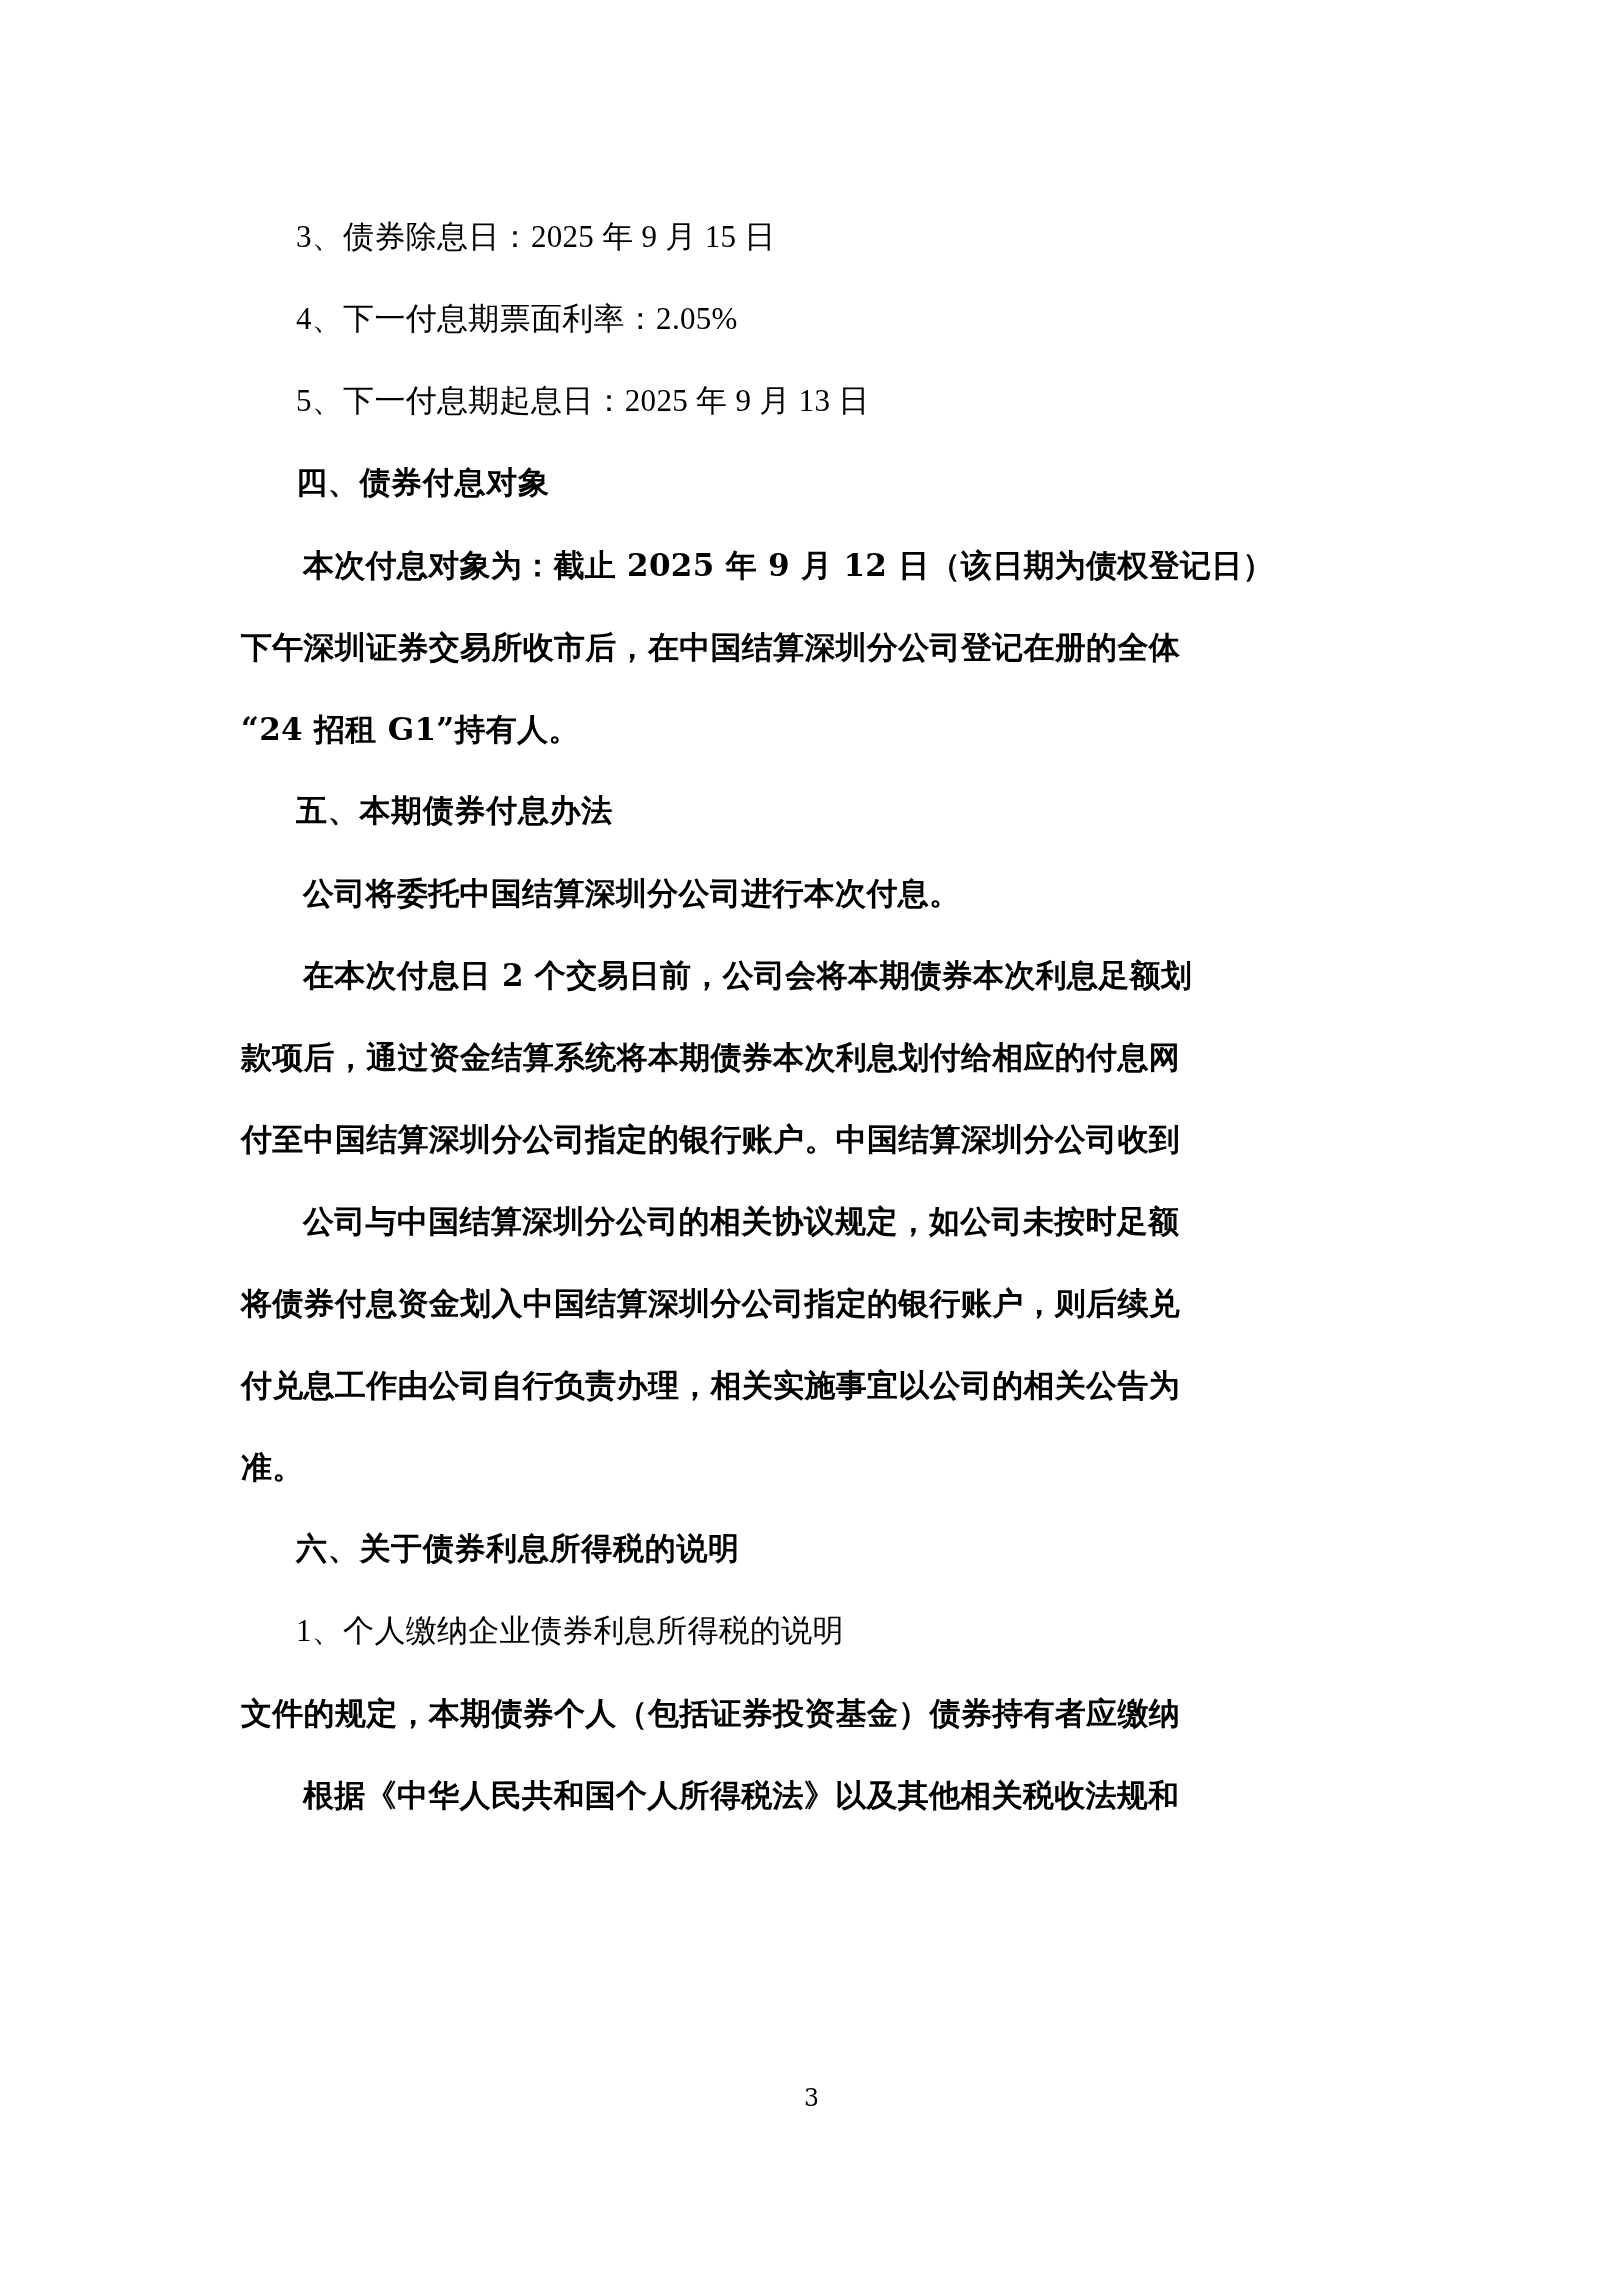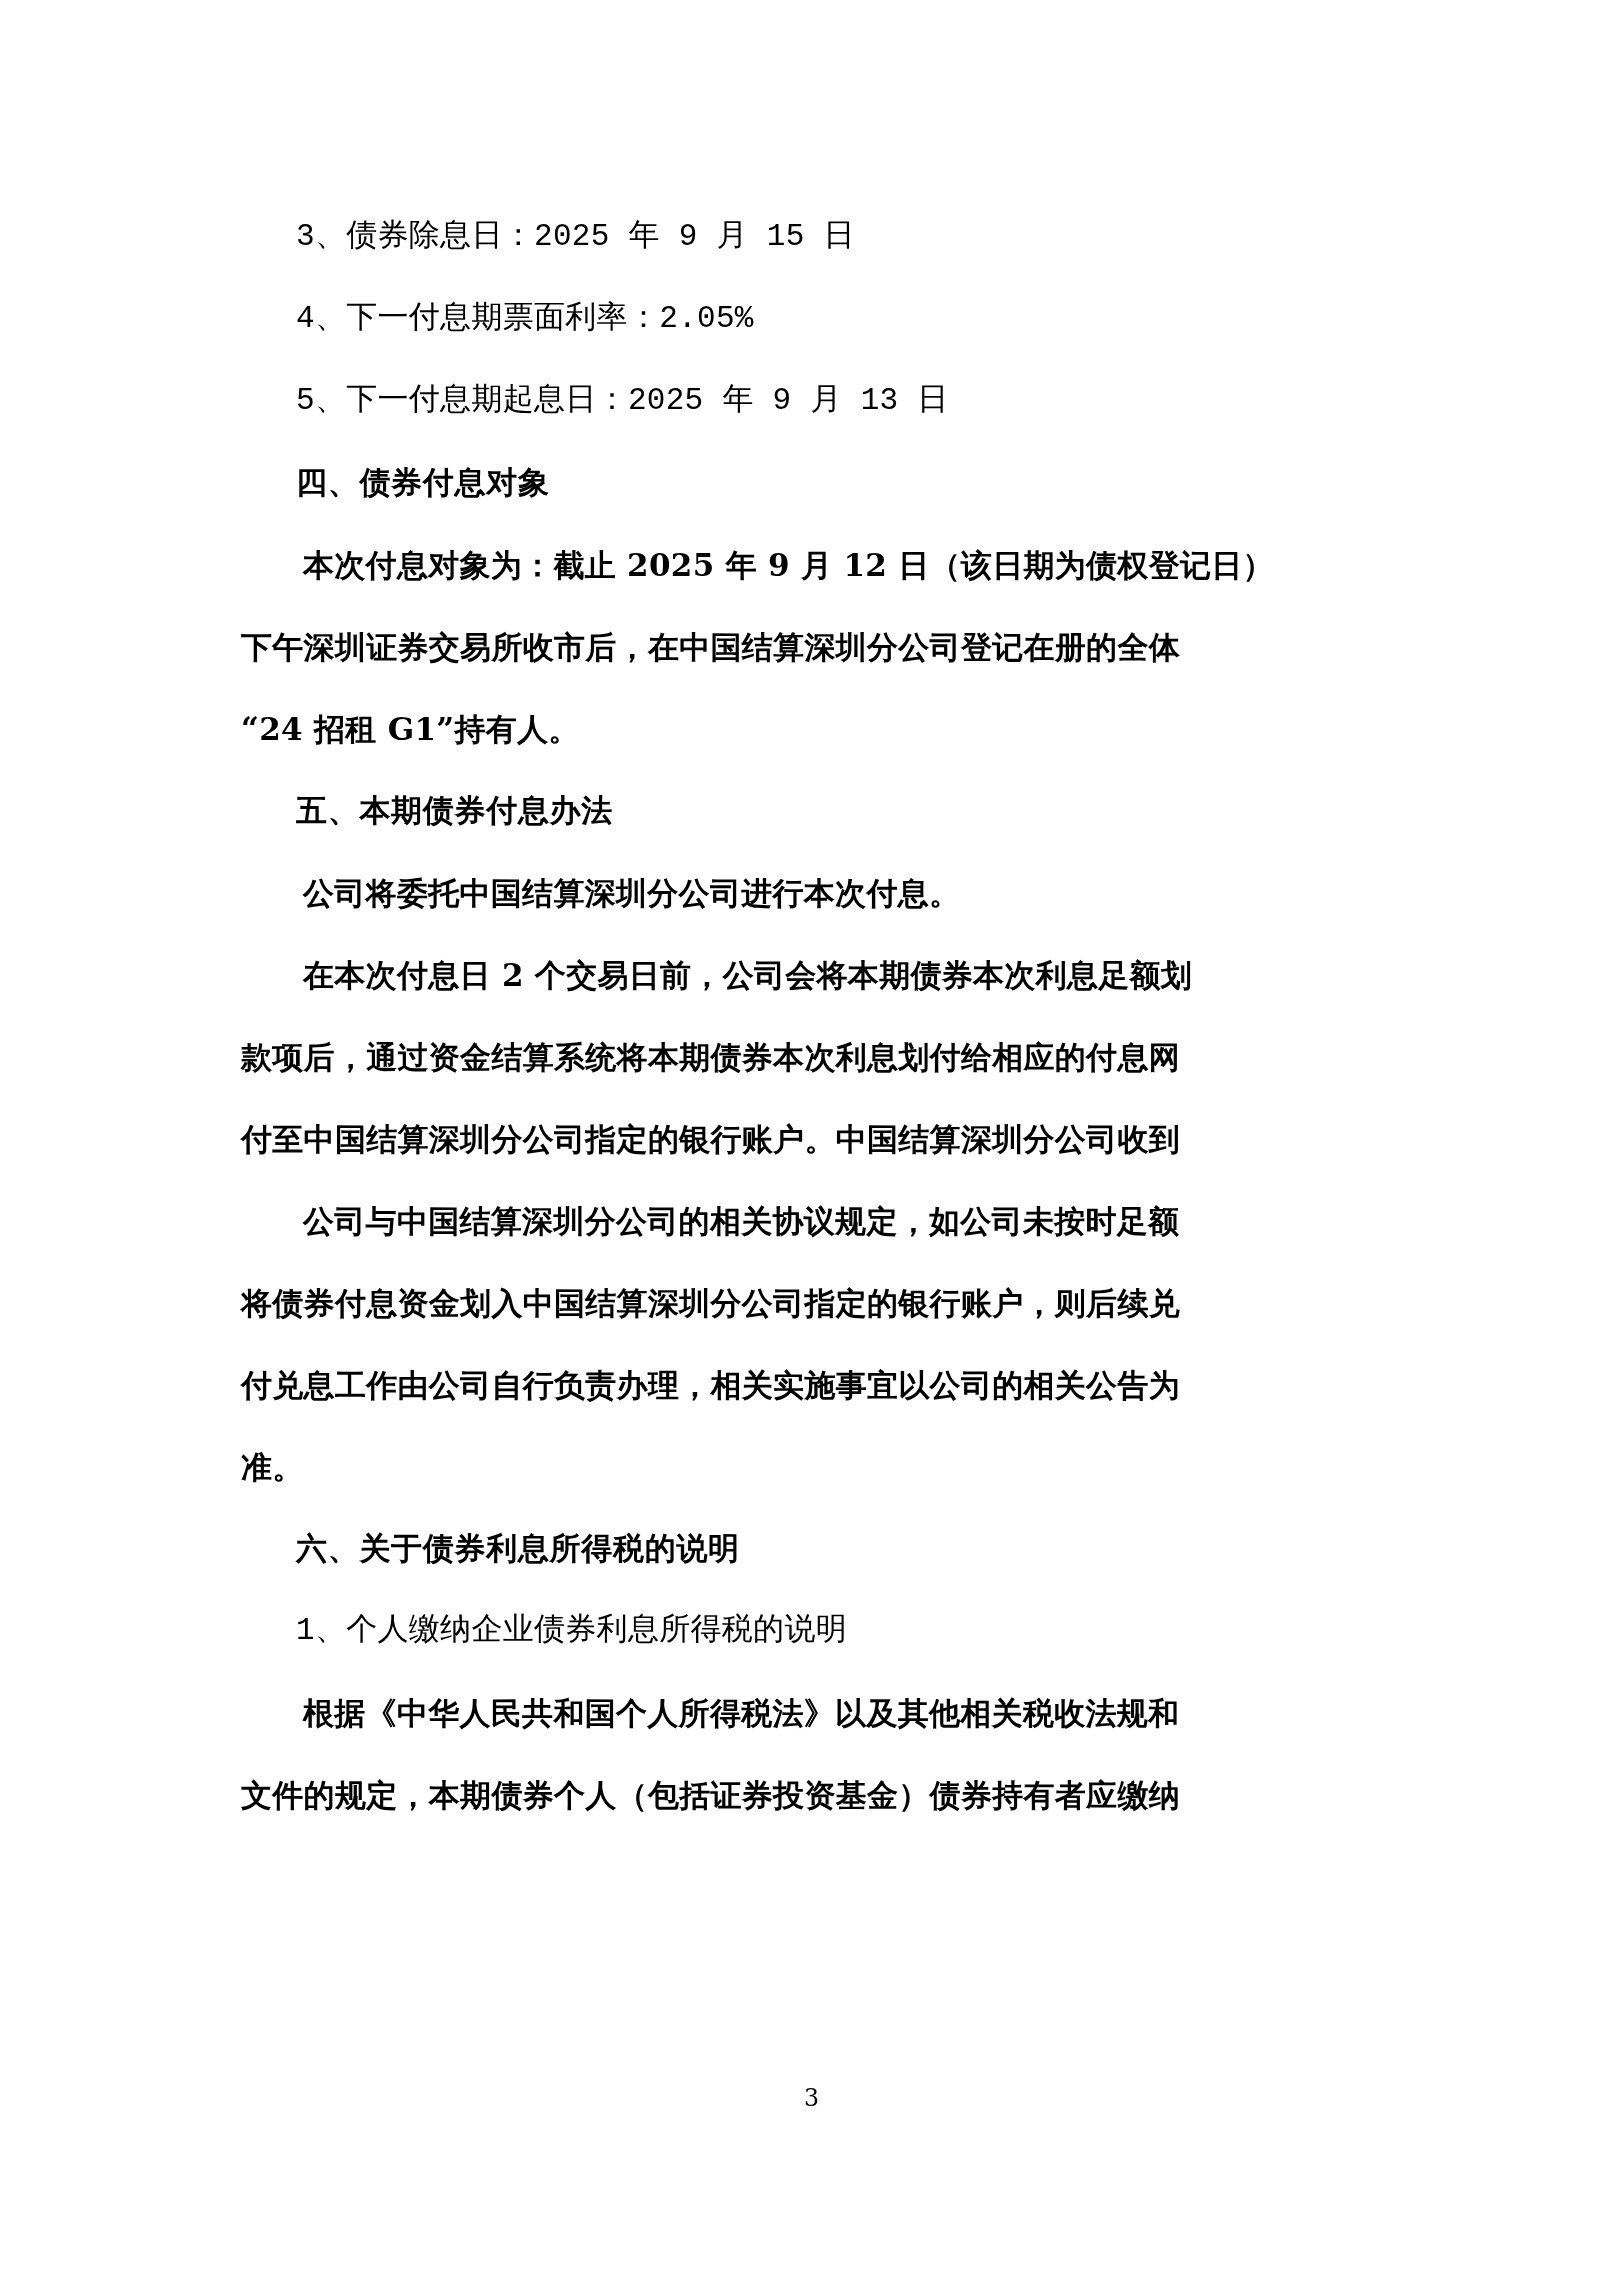--- a/index.html
+++ b/index.html
@@ -26,21 +26,21 @@
     top: 196px;
     width: 1152px;
   }
   
   .line {
     font-size: 31px;
     line-height: 82px;
     letter-spacing: 0.3px;
     white-space: nowrap;
     text-align: justify;
-    font-family: Liberation Mono, monospace;
+    font-family: Liberation Serif, serif;
   }
   .num-item {
     padding-left: 55px;
   }
   .heading {
     font-weight: bold;
     padding-left: 55px;
     font-size: 31px;
     line-height: 82px;
     letter-spacing: 0.7px;
@@ -112,22 +112,22 @@
       <span class="para-line">将债券付息资金划入中国结算深圳分公司指定的银行账户，则后续兑</span>
       <span class="para-line">付兑息工作由公司自行负责办理，相关实施事宜以公司的相关公告为</span>
       <span class="para-line">准。</span>
     </div>
 
     <div class="heading">六、关于债券利息所得税的说明</div>
 
     <div class="line num-item">1、个人缴纳企业债券利息所得税的说明</div>
 
     <div class="para">
+      <span class="para-line">文件的规定，本期债券个人（包括证券投资基金）债券持有者应缴纳</span>
       <span class="para-line first">根据《中华人民共和国个人所得税法》以及其他相关税收法规和</span>
-      <span class="para-line">文件的规定，本期债券个人（包括证券投资基金）债券持有者应缴纳</span>
     </div>
 
   </div>
 
   <div class="page-number">3</div>
 
 </div>
 
 
 </body></html>

